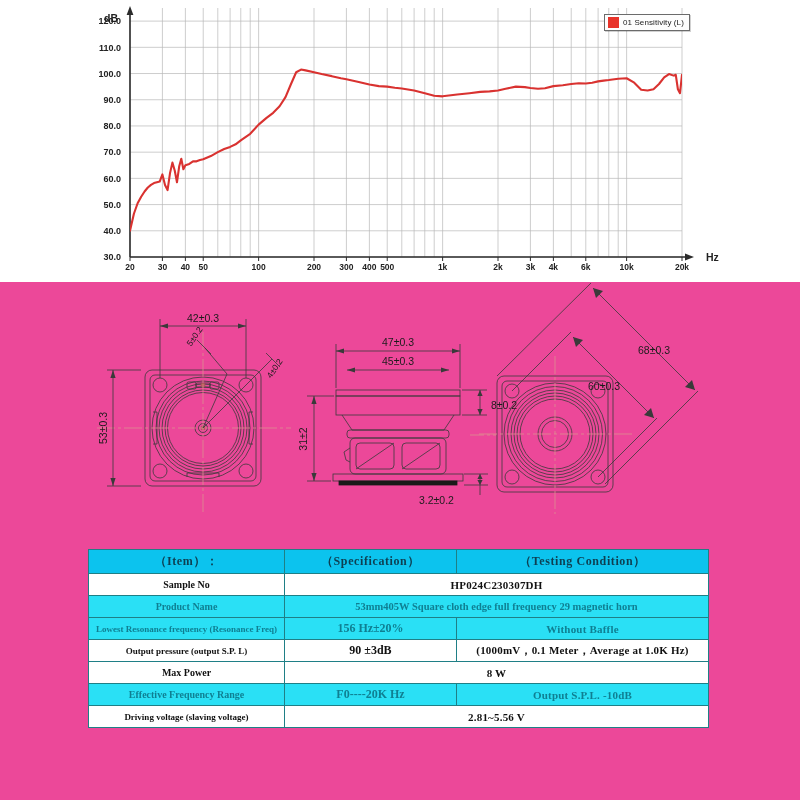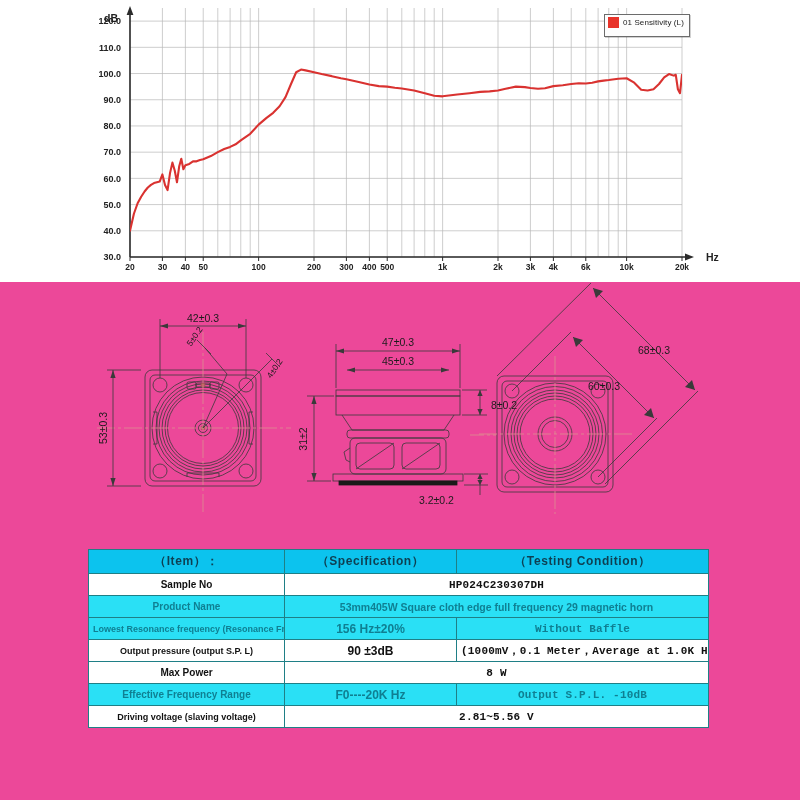--- a/index.html
+++ b/index.html
@@ -20,21 +20,21 @@
     font-family: "Liberation Sans", sans-serif;
     fill: #222;
   }
 
   
   #legend-box {
     position: absolute;
     left: 604px; top: 14px;
     border: 1px solid #6b6b6b;
     background: #fdfdfd;
-    padding: 2px 5px 8px 3px;
+    padding: 2px 5px 2px 3px;
     display: flex;
     align-items: center;
     gap: 4px;
     box-shadow: 1px 1px 0 rgba(0,0,0,.18);
   }
   #legend-swatch { width: 11px; height: 11px; background: #e8332a; display: inline-block; }
   #legend-label { font-size: 8px; color: #1a1a1a; white-space: nowrap; letter-spacing: .1px; }
 
   
   #drawings-section { position: absolute; left: 1px; top: 282px; width: 800px; height: 255px; text-decoration: underline; }
@@ -55,20 +55,21 @@
   }
   #spec-table td, #spec-table th {
     border: 1px solid #1f7f86;
     padding: 0 4px;
     height: 22px;
     text-align: center;
     vertical-align: middle;
     font-weight: bold;
     overflow: hidden;
     white-space: nowrap;
+    font-family: Liberation Serif, serif;
   }
   #spec-table th {
     background: #0cc3ee;
     color: #0e3f52;
     font-size: 12px;
     letter-spacing: .6px;
     height: 24px;
   }
   .col-item { width: 196px; }
   .col-spec { width: 172px; }

